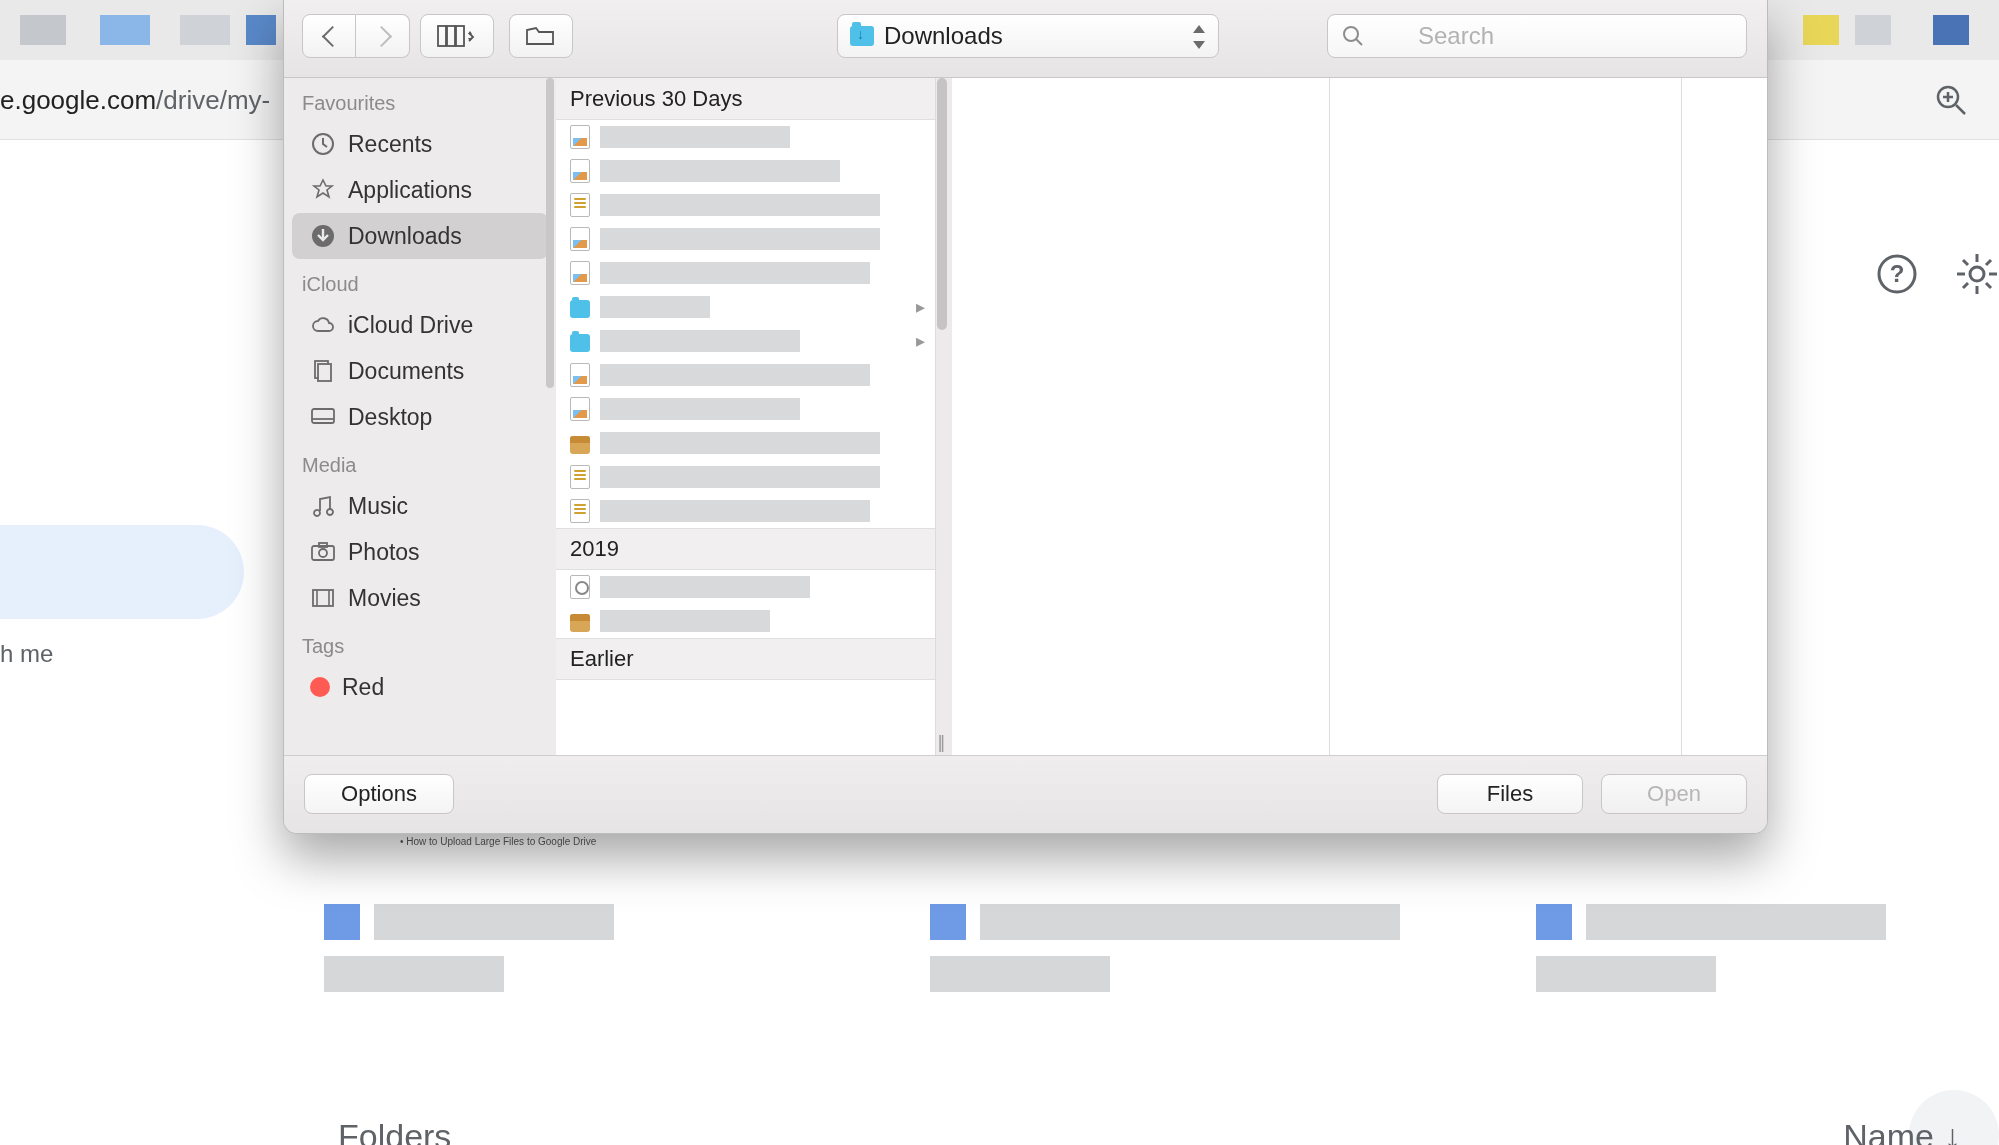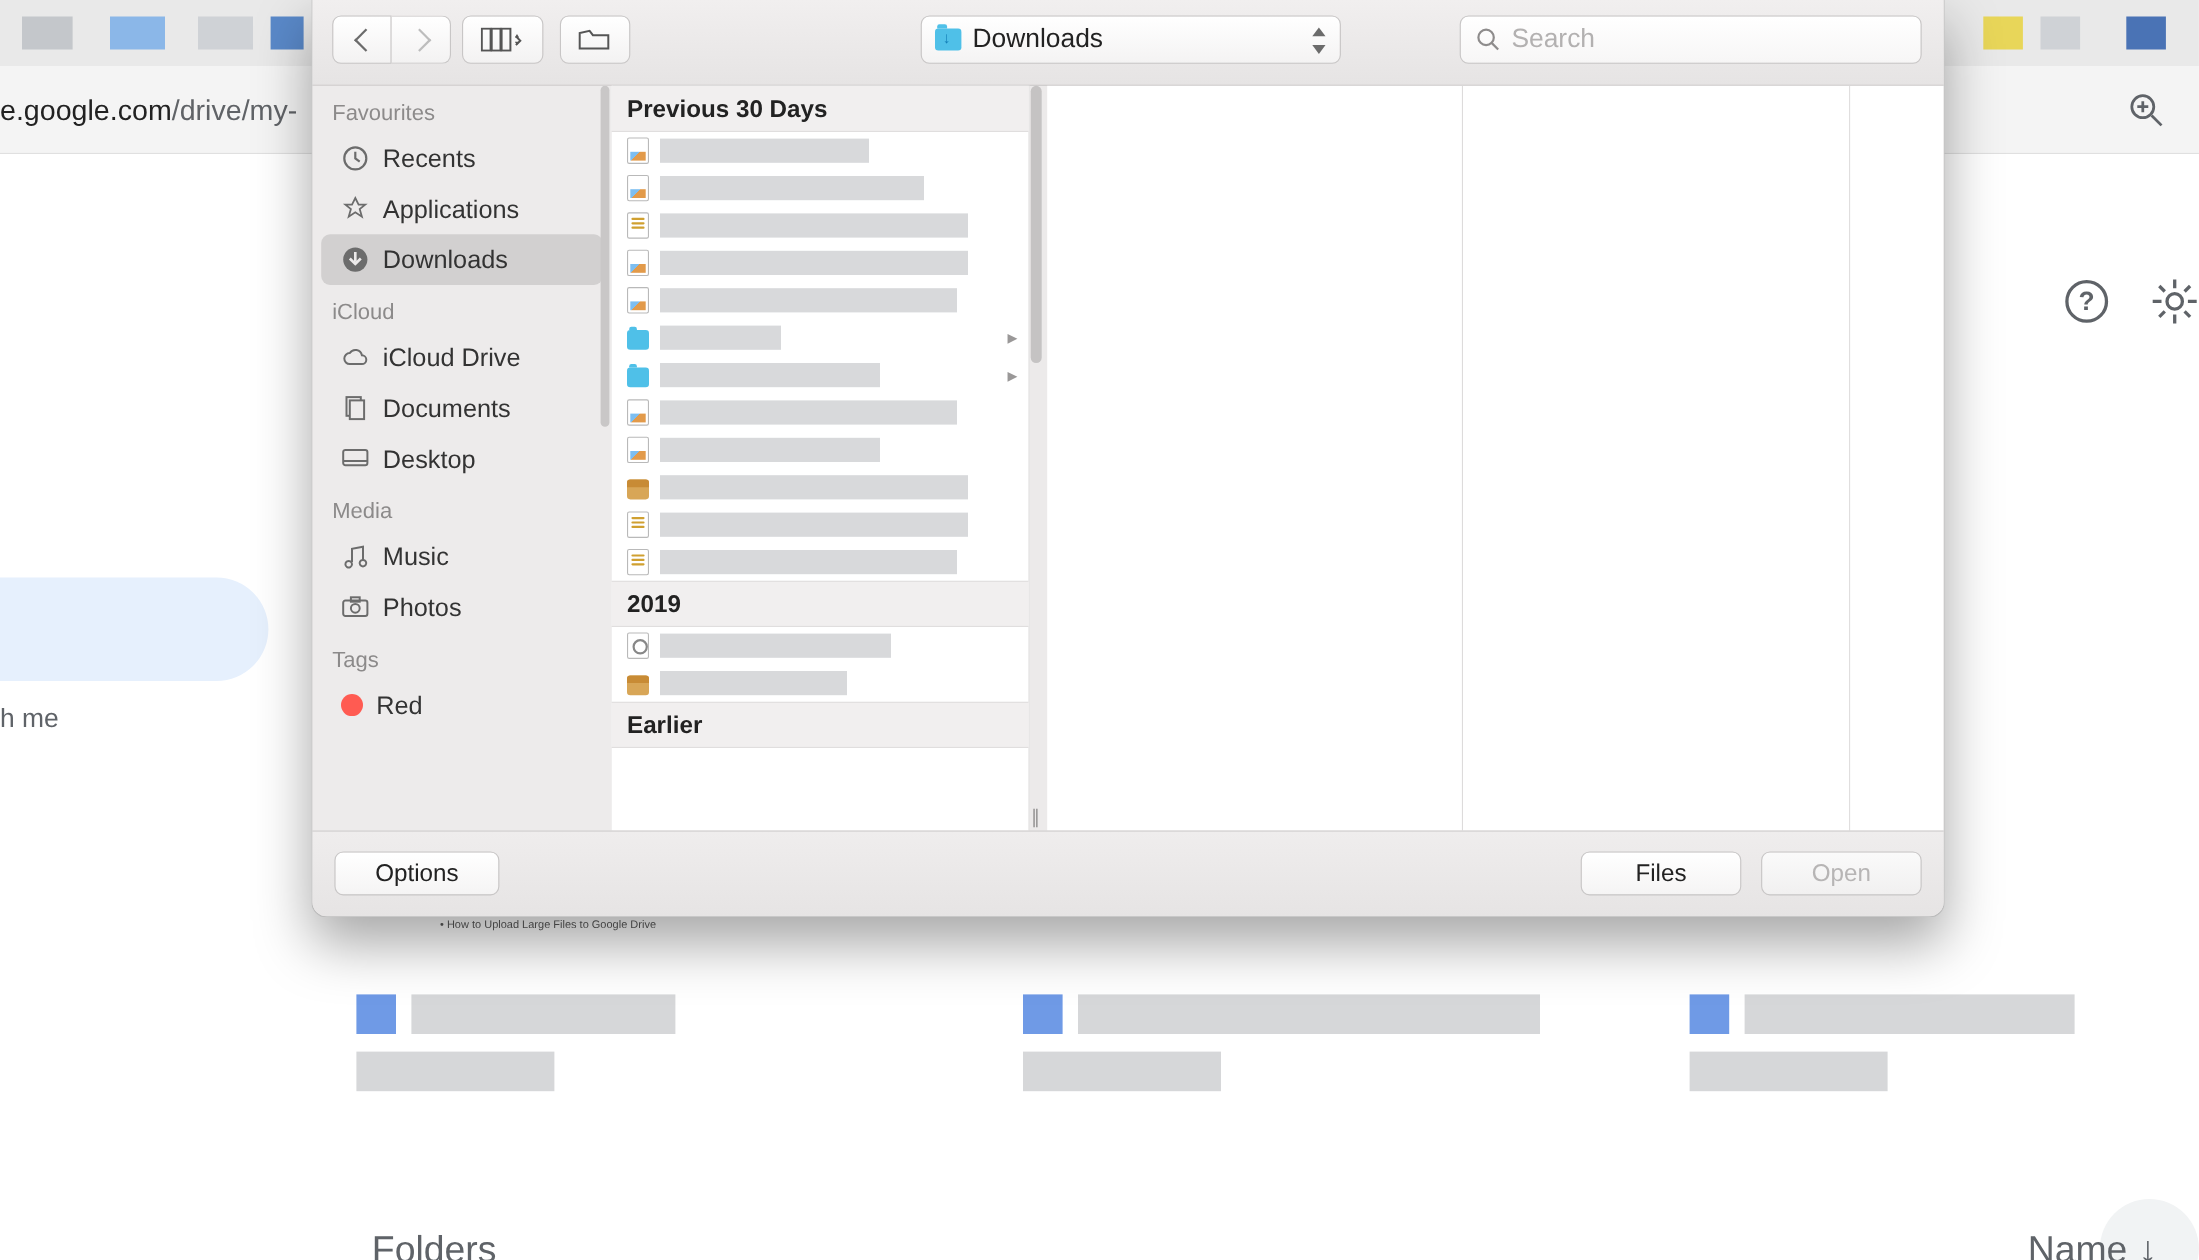--- a/index.html
+++ b/index.html
@@ -41,38 +41,38 @@
 
   .path { position:absolute; left:553px; top:14px; width:382px; height:44px; background:linear-gradient(#fff,#f4f3f3); border:1px solid #c8c6c6; border-radius:8px; display:flex; align-items:center; padding:0 36px 0 12px; }
   .path .foldericon{ width:24px; height:20px; background:#4fc0e8; border-radius:3px; position:relative; margin-right:10px; flex:none; }
   .path .foldericon::before{content:"";position:absolute;left:2px;top:-4px;width:9px;height:4px;background:#4fc0e8;border-radius:2px 2px 0 0;}
   .path .foldericon::after{content:"↓";position:absolute;left:7px;top:0;font-size:14px;color:#137fb8;font-weight:bold;}
   .path .label{ font-size:24px; color:#222; }
   .path .updown{ position:absolute; right:10px; top:6px; width:18px; height:32px; }
   .path .updown::before{content:"";position:absolute;left:3px;top:4px;border-left:6px solid transparent;border-right:6px solid transparent;border-bottom:8px solid #6b6b6b;}
   .path .updown::after{content:"";position:absolute;left:3px;bottom:4px;border-left:6px solid transparent;border-right:6px solid transparent;border-top:8px solid #6b6b6b;}
 
-  .search { position:absolute; right:20px; top:14px; width:420px; height:44px; background:linear-gradient(#fff,#f7f6f6); border:1px solid #c8c6c6; border-radius:8px; display:flex; align-items:center; padding:0 14px; color:#a2a1a1; }
+  .search { position:absolute; right:20px; top:14px; width:420px; height:44px; background:linear-gradient(#fff,#f7f6f6); border:1px solid #c8c6c6; border-radius:8px; display:flex; align-items:center; padding:0 14px; color:#a2a1a1;gap:44px; }
   .search input{ border:none; outline:none; background:transparent; font-size:24px; flex:1; color:#222; margin-left:10px;}
   .search input::placeholder{color:#b3b1b1;}
 
   .sidebar { position:absolute; left:0; top:78px; width:273px; bottom:78px; background:#edebeb; border-right:1px solid #dddbdb; overflow:hidden; }
   .sidebar-scroll{ position:absolute; right:0; top:0; bottom:0; width:12px; }
   .sidebar-scroll .track{ position:absolute; right:2px; top:0; width:8px; height:310px; background:#c9c7c7; border-radius:4px;}
   .sidesec-title{ font-size:20px; color:#8c8a8a; padding:14px 0 6px 18px; }
   .sideitem{ height:46px; display:flex; align-items:center; padding-left:18px; font-size:23px; color:#333; gap:12px; border-radius:8px; margin:0 8px; }
   .sideitem.sel{ background:#d2d0d0; }
   .si-icon{ width:26px; height:26px; flex:none; display:flex; align-items:center; justify-content:center; }
   .tagdot{ width:20px; height:20px; border-radius:50%; }
 
   .listpane{ position:absolute; left:272px; top:78px; width:380px; bottom:78px; background:#ffffff; border-right:1px solid #dddbdb;}
   .listpane .scroll{ position:absolute; right:-14px; top:0; width:12px; height:320px;}
   .listpane .scroll .thumb{position:absolute; width:10px; left:0; top:0; height:252px; background:#c5c3c3; border-radius:5px;}
   .listpane .resize{ position:absolute; right:-8px; bottom:2px; font-size:18px; color:#9b9999; letter-spacing:-2px;}
-  .grp-head{ height:42px; background:#f1efef; border-top:1px solid #e0dede; border-bottom:1px solid #e0dede; font-weight:700; font-size:22px; color:#222; padding-left:14px; display:flex; align-items:center;}
+  .grp-head{ height:42px; background:#f1efef; border-top:1px solid #e0dede; border-bottom:1px solid #e0dede; font-weight:400; font-size:22px; color:#222; padding-left:14px; display:flex; align-items:center;}
   .grp-head.first{border-top:none;}
   .row{ height:34px; display:flex; align-items:center; padding:0 8px 0 14px; gap:10px; position:relative;}
   .row .fi{ width:20px; height:24px; flex:none;}
   .row .px{ height:22px; background:#d8d9db; flex:1; max-width:260px;}
   .row .chev{ position:absolute; right:10px; color:#9a9898; font-size:18px;}
 
   .col2{ position:absolute; left:668px; top:78px; width:378px; bottom:78px; background:#fff; border-right:1px solid #dddbdb;}
   .col3{ position:absolute; left:1046px; top:78px; width:352px; bottom:78px; background:#fff; border-right:1px solid #dddbdb;}
   .col4{ position:absolute; left:1398px; top:78px; right:0; bottom:78px; background:#fff;}
 
@@ -287,20 +287,30 @@
     <div class="sideitem">
       <span class="si-icon">
           <svg viewBox="0 0 26 22">
             <rect x="2" y="5" width="22" height="14" rx="2" fill="none" stroke="#6c6c6c" stroke-width="1.8"></rect>
             <circle cx="13" cy="12" r="4" fill="none" stroke="#6c6c6c" stroke-width="1.8"></circle>
             <rect x="9" y="2" width="8" height="4" fill="none" stroke="#6c6c6c" stroke-width="1.8"></rect>
           </svg>
         </span>
       <span>Photos</span>
     </div>
+    <div class="sideitem">
+      <span class="si-icon">
+          <svg viewBox="0 0 26 22">
+            <rect x="3" y="3" width="20" height="16" fill="none" stroke="#6c6c6c" stroke-width="1.8"></rect>
+            <line x1="7" y1="3" x2="7" y2="19" stroke="#6c6c6c" stroke-width="1.6"></line>
+            <line x1="19" y1="3" x2="19" y2="19" stroke="#6c6c6c" stroke-width="1.6"></line>
+          </svg>
+        </span>
+      <span>Movies</span>
+    </div>
 
     <div class="sidesec-title">Tags</div>
     <div class="sideitem">
       <span class="tagdot" style="background:#ff5b52;"></span>
       <span>Red</span>
     </div>
 
     <div class="sidebar-scroll">
         <div class="track"></div>
       </div>

